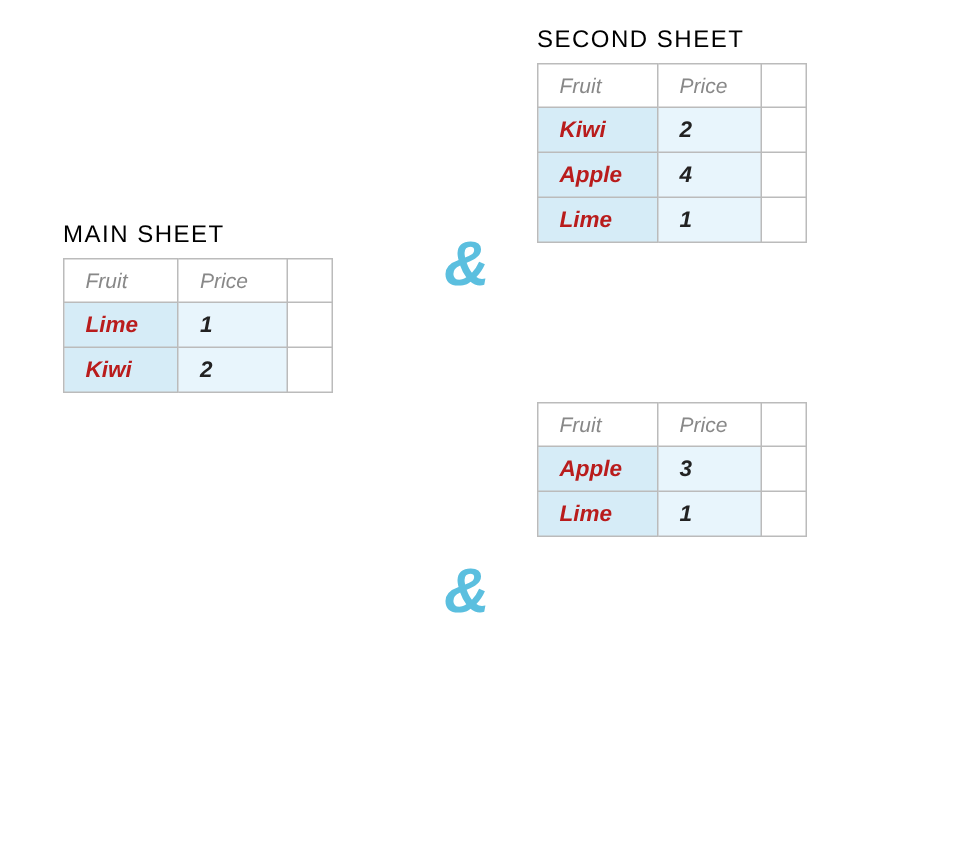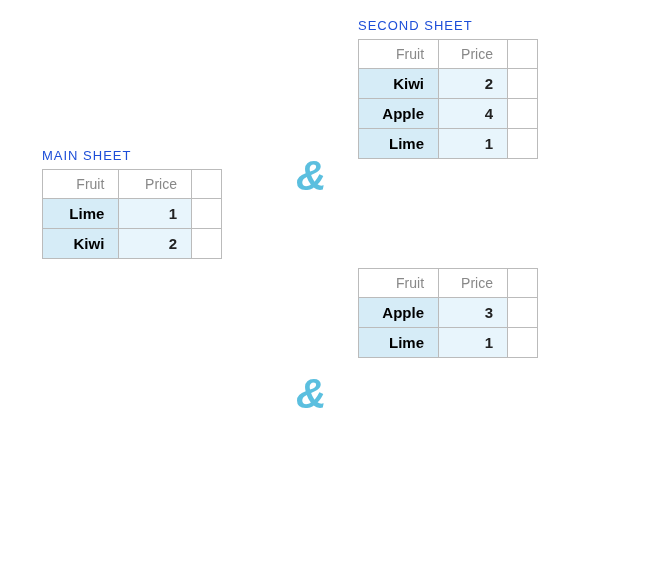--- a/index.html
+++ b/index.html
@@ -6,50 +6,51 @@
     body {
       width: 650px;
       height: 568px;
       background: #fff;
       font-family: Arial, sans-serif;
       position: relative;
       overflow: hidden;
     }
 
     .sheet-label {
-      font-size: 13px;
-      color: #1d4ed8;
+      font-size: 16px;
+      color: #000000;
       letter-spacing: 1px;
       font-weight: 500;
       margin-bottom: 6px;
     }
 
     .sheet-table {
       border-collapse: collapse;
       min-width: 180px;
     }
 
     .sheet-table th, .sheet-table td {
       border: 1px solid #bbb;
       padding: 6px 14px;
       font-size: 15px;
-      text-align: right;
+      text-align: left;
+      font-style: italic;
     }
 
     .sheet-table th {
       background: #fff;
       color: #888;
       font-weight: normal;
       font-size: 14px;
     }
 
     .sheet-table td.fruit-col {
       background: #d6ecf7;
       font-weight: bold;
-      color: #000000;
+      color: #b91c1c;
     }
 
     .sheet-table td.price-col {
       background: #e8f5fc;
       font-weight: bold;
       color: #222;
     }
 
     
     .sheet-table td.extra, .sheet-table th.extra {

